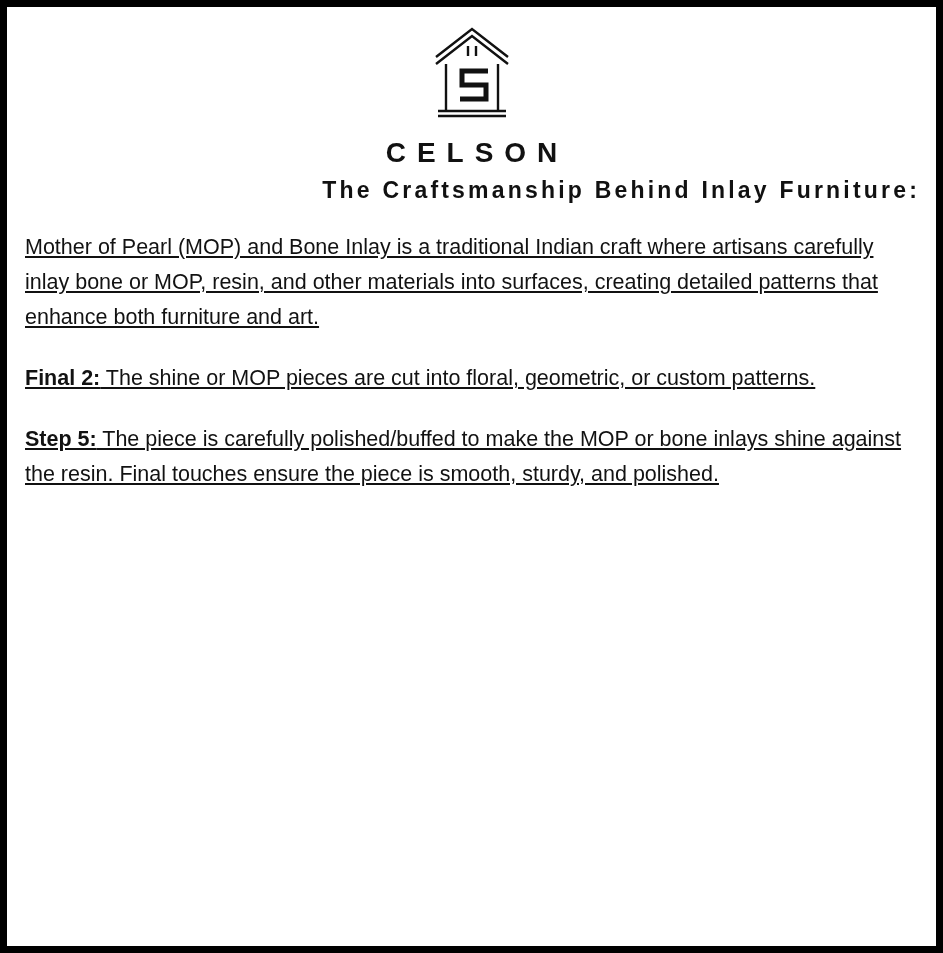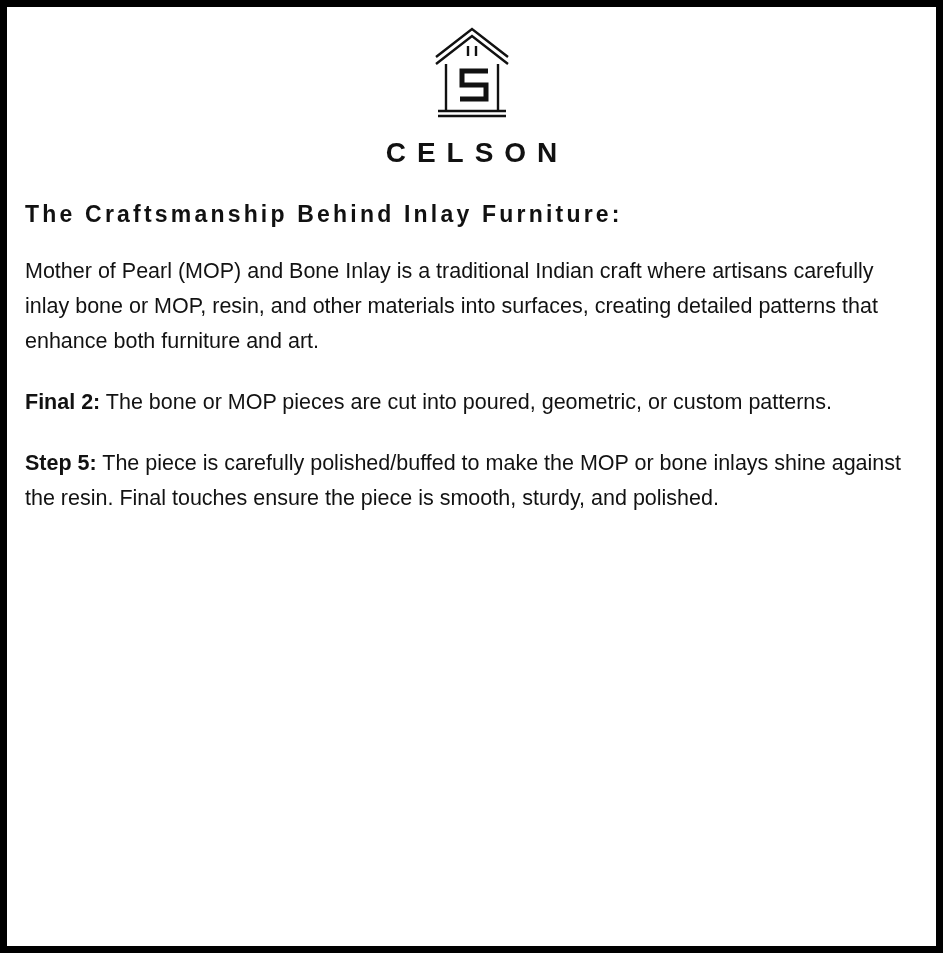--- a/index.html
+++ b/index.html
@@ -38,27 +38,29 @@
     text-indent: 11px;
     color: #111111;
     margin-top: 14px;
   }
   .doc-heading {
     font-family: "Liberation Sans", sans-serif;
     font-size: 23px;
     font-weight: bold;
     letter-spacing: 3.2px;
     color: #111111;
-    margin-top: 32px;
+    margin-top: 8px;
     margin-left: 2px;
+    text-align: right;
   }
   .body-text {
     margin-top: 26px;
     margin-left: 2px;
     margin-right: 4px;
+    text-decoration: underline;
   }
   .para {
     font-size: 21.5px;
     line-height: 35px;
     color: #121212;
     margin: 0 0 26px 0;
   }
   .para:last-child {
     margin-bottom: 0;
     margin-top: 6px;
@@ -93,20 +95,20 @@
     <div class="brand-name">CELSON</div>
   </div>
 
   <div class="doc-heading">The Craftsmanship Behind Inlay Furniture:</div>
 
   <div class="body-text">
     <p class="para">
       <span class="step-label"></span><span>Mother of Pearl (MOP) and Bone Inlay is a traditional Indian craft where artisans carefully inlay bone or MOP, resin, and other materials into surfaces, creating detailed patterns that enhance both furniture and art.</span>
     </p>
     <p class="para">
-      <span class="step-label">Final 2:</span><span> The bone or MOP pieces are cut into poured, geometric, or custom patterns.</span>
+      <span class="step-label">Final 2:</span><span> The shine or MOP pieces are cut into floral, geometric, or custom patterns.</span>
     </p>
     <p class="para">
       <span class="step-label">Step 5:</span><span> The piece is carefully polished/buffed to make the MOP or bone inlays shine against the resin. Final touches ensure the piece is smooth, sturdy, and polished.</span>
     </p>
   </div>
 
 </div>
 
 </body></html>

